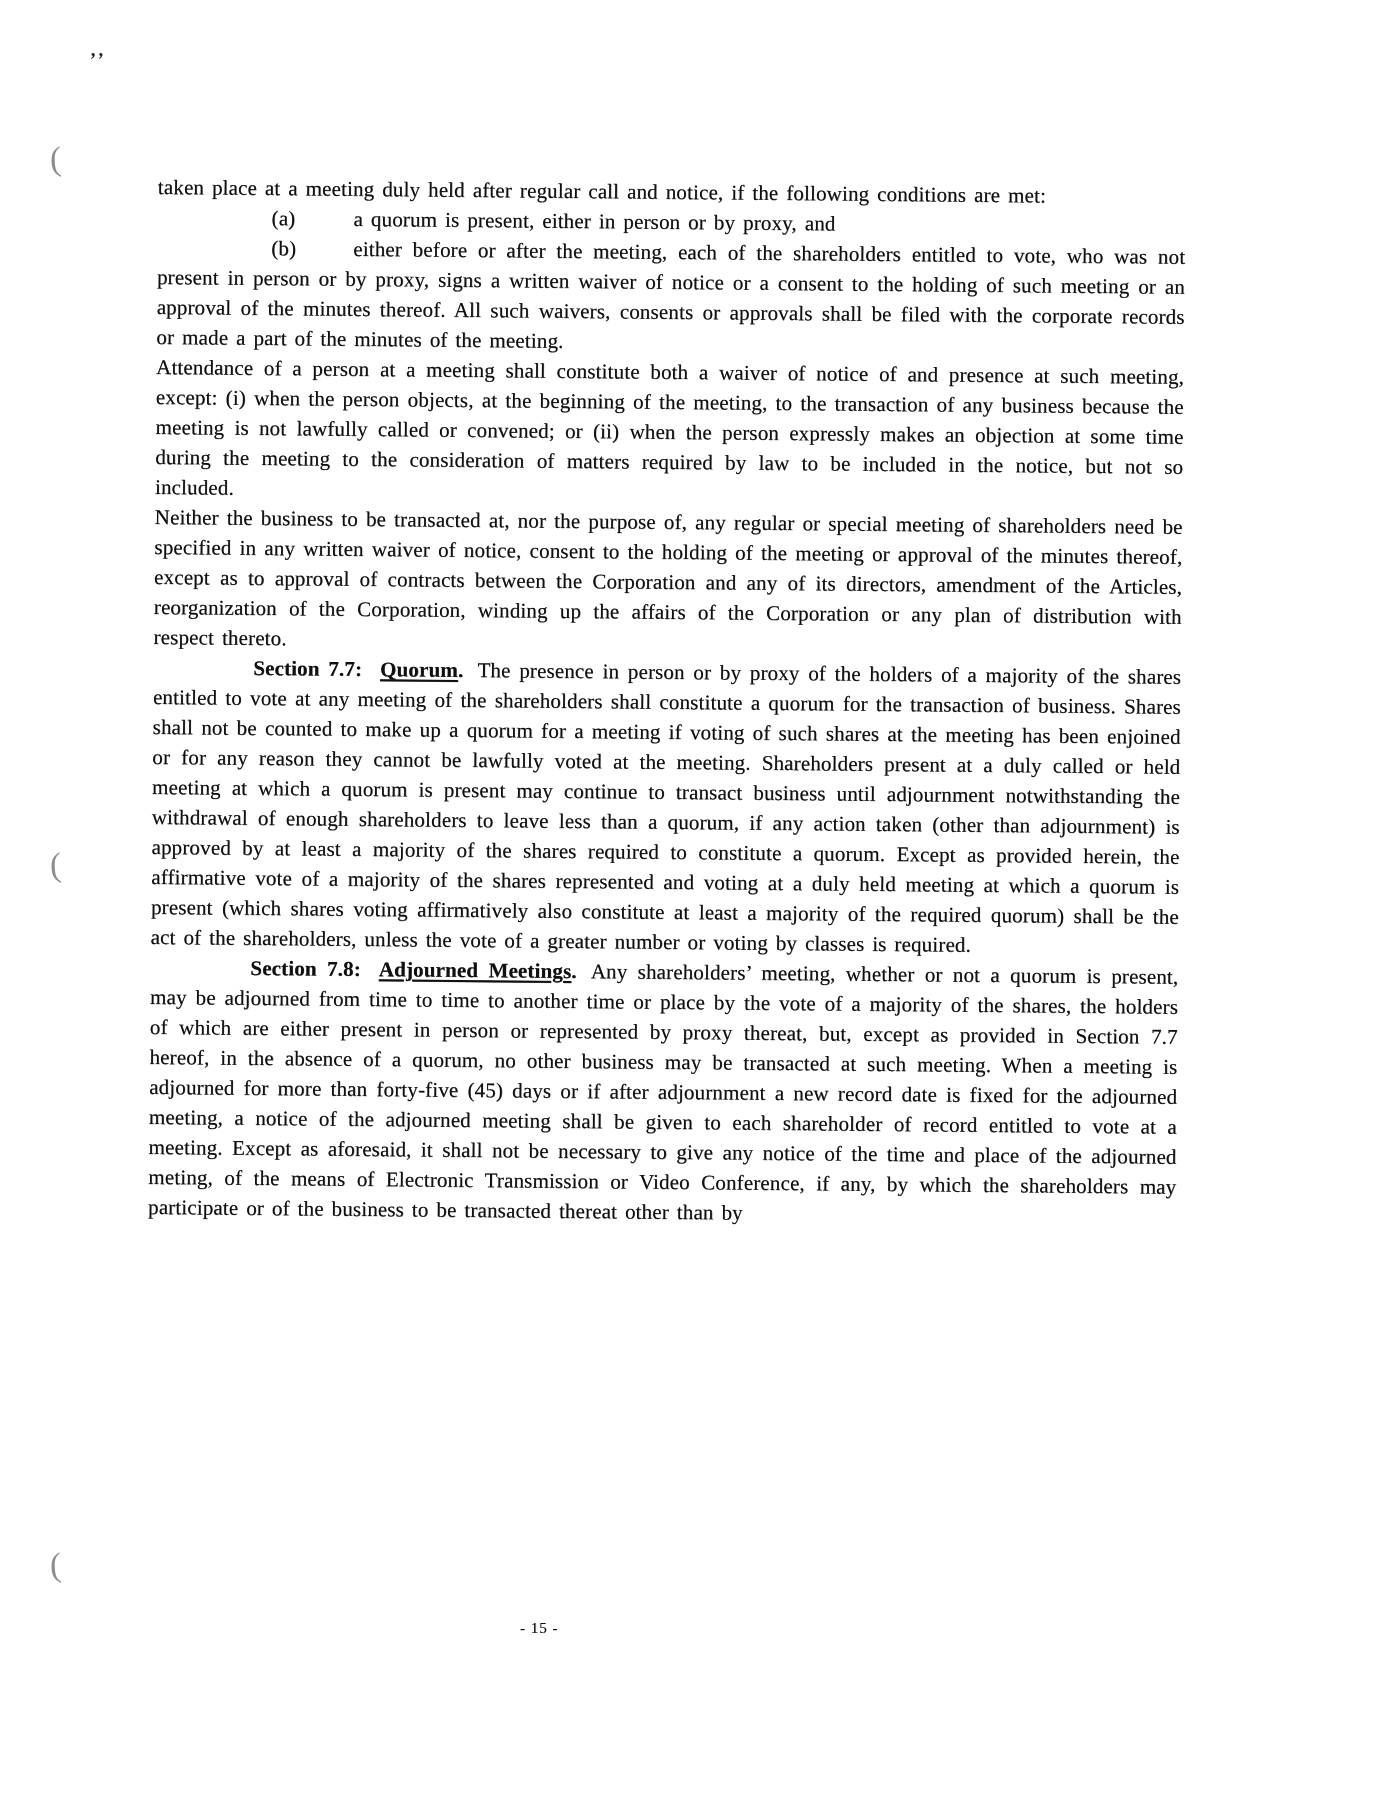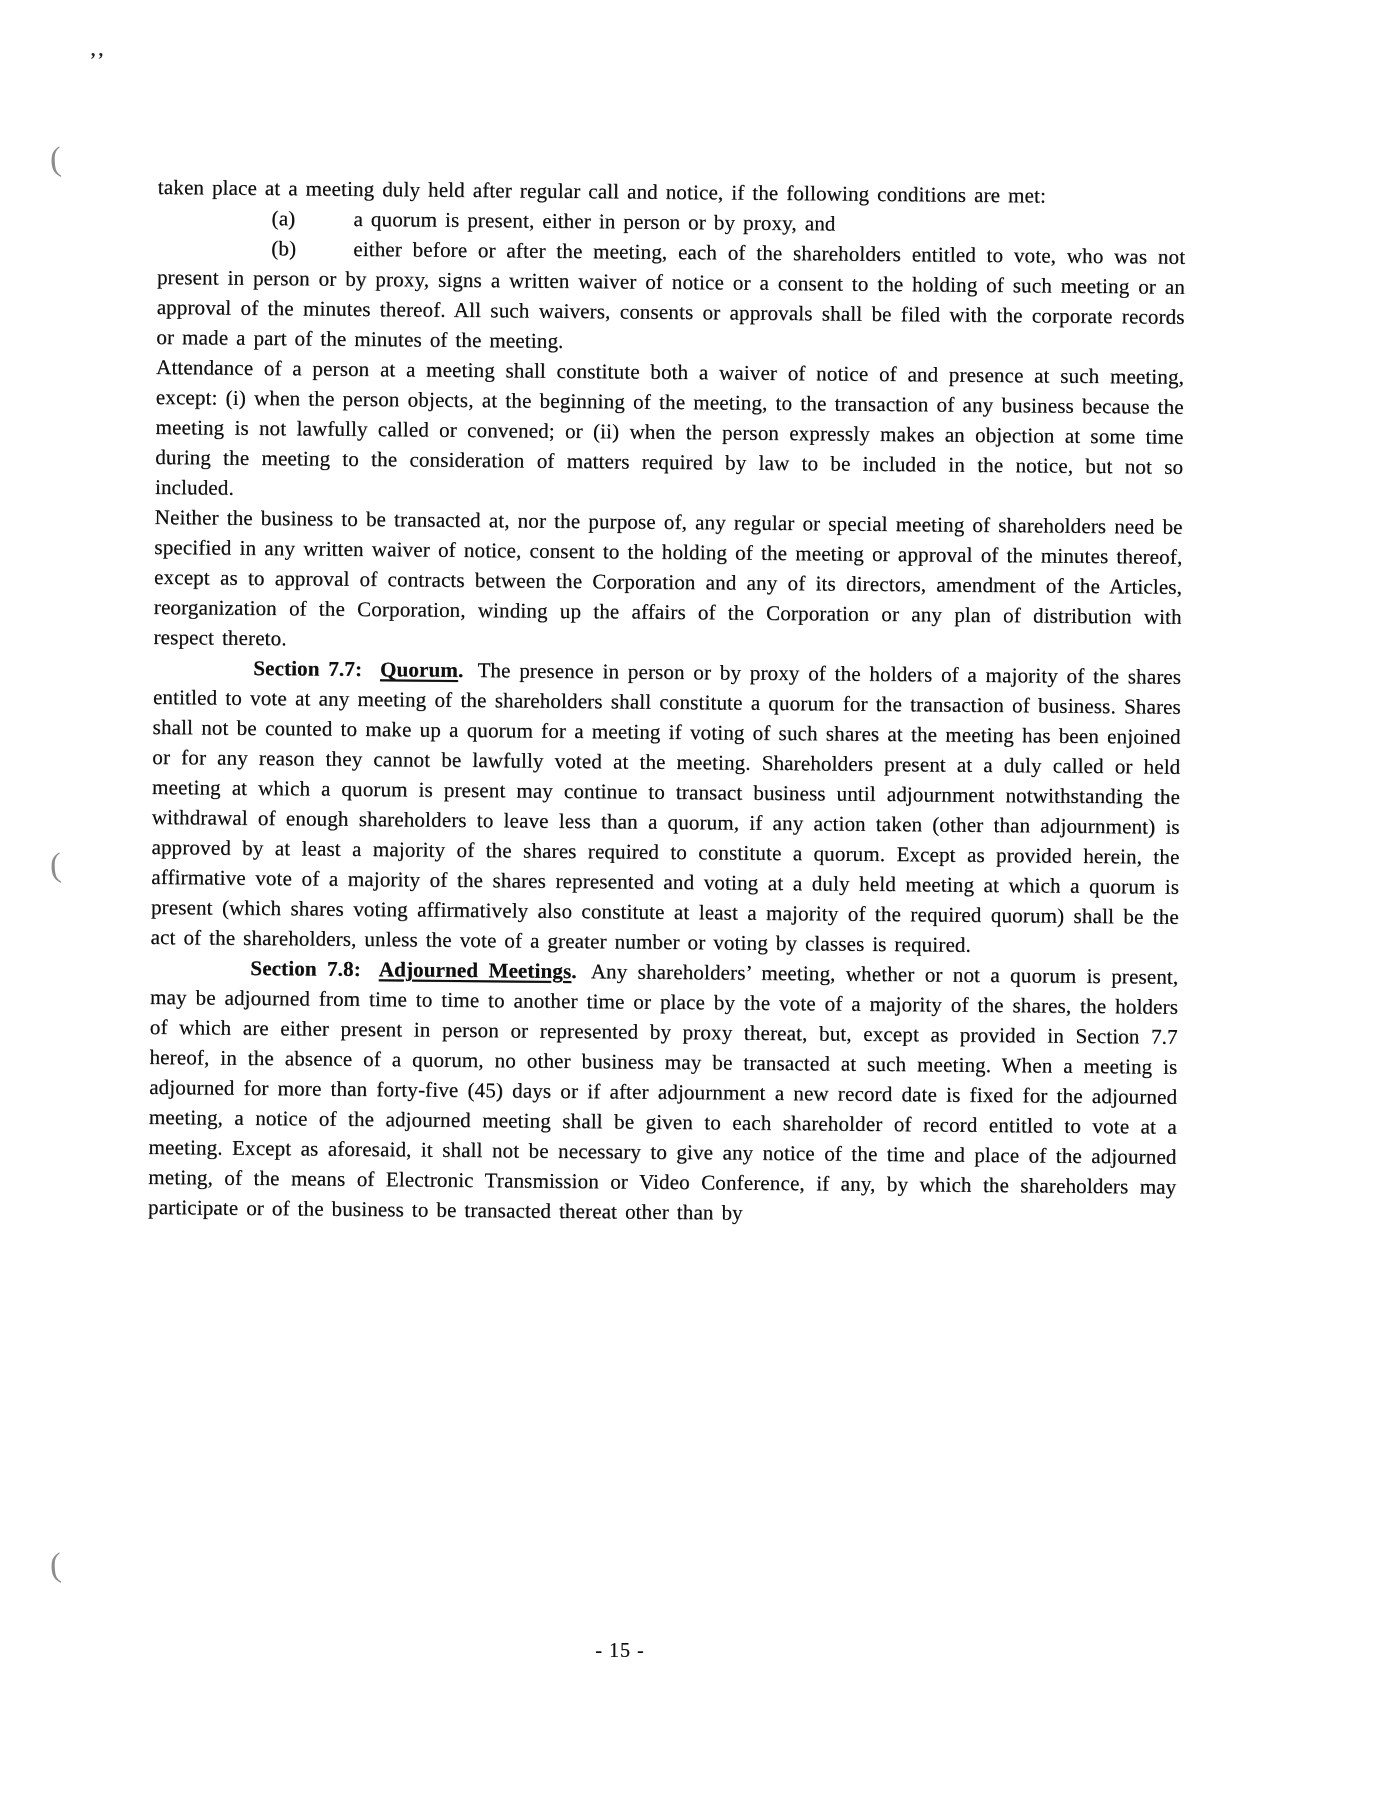--- a/index.html
+++ b/index.html
@@ -62,25 +62,24 @@
     text-underline-offset: 3px;
   }
   .sec-sep { font-weight: bold; }
   .sec-body { margin-left: 14px; }
   
   .page-num {
     position: absolute;
     left: 520px;
     top: 1620px;
     width: 200px;
-    text-align: center;
-    font-size: 20px;
+    text-align: left;
+    font-size: 15px;
     letter-spacing: 1px;
     text-shadow: 0.3px 0.3px 0.4px rgba(0,0,0,0.55);
-    margin-top: 19px;
   }
   
   .speck {
     position: absolute;
     left: 90px;
     top: 50px;
     font-size: 18px;
     font-weight: bold;
     letter-spacing: 3px;
     color: #1c1c1c;

